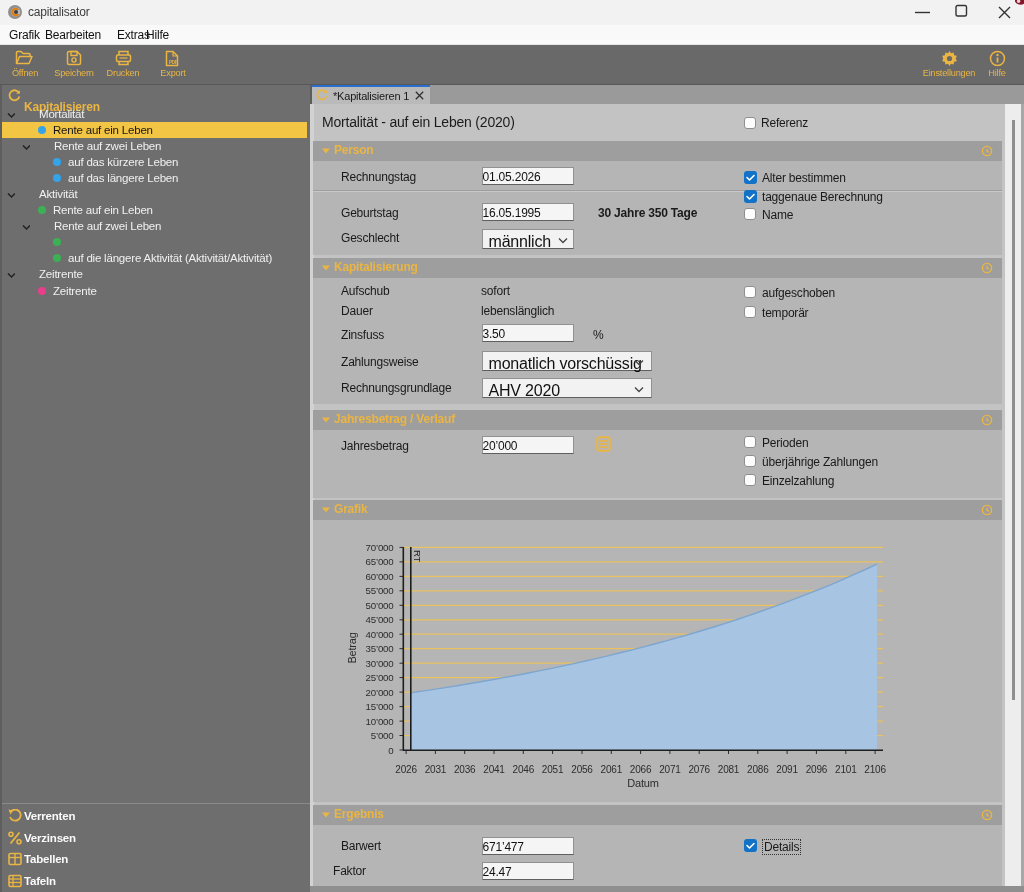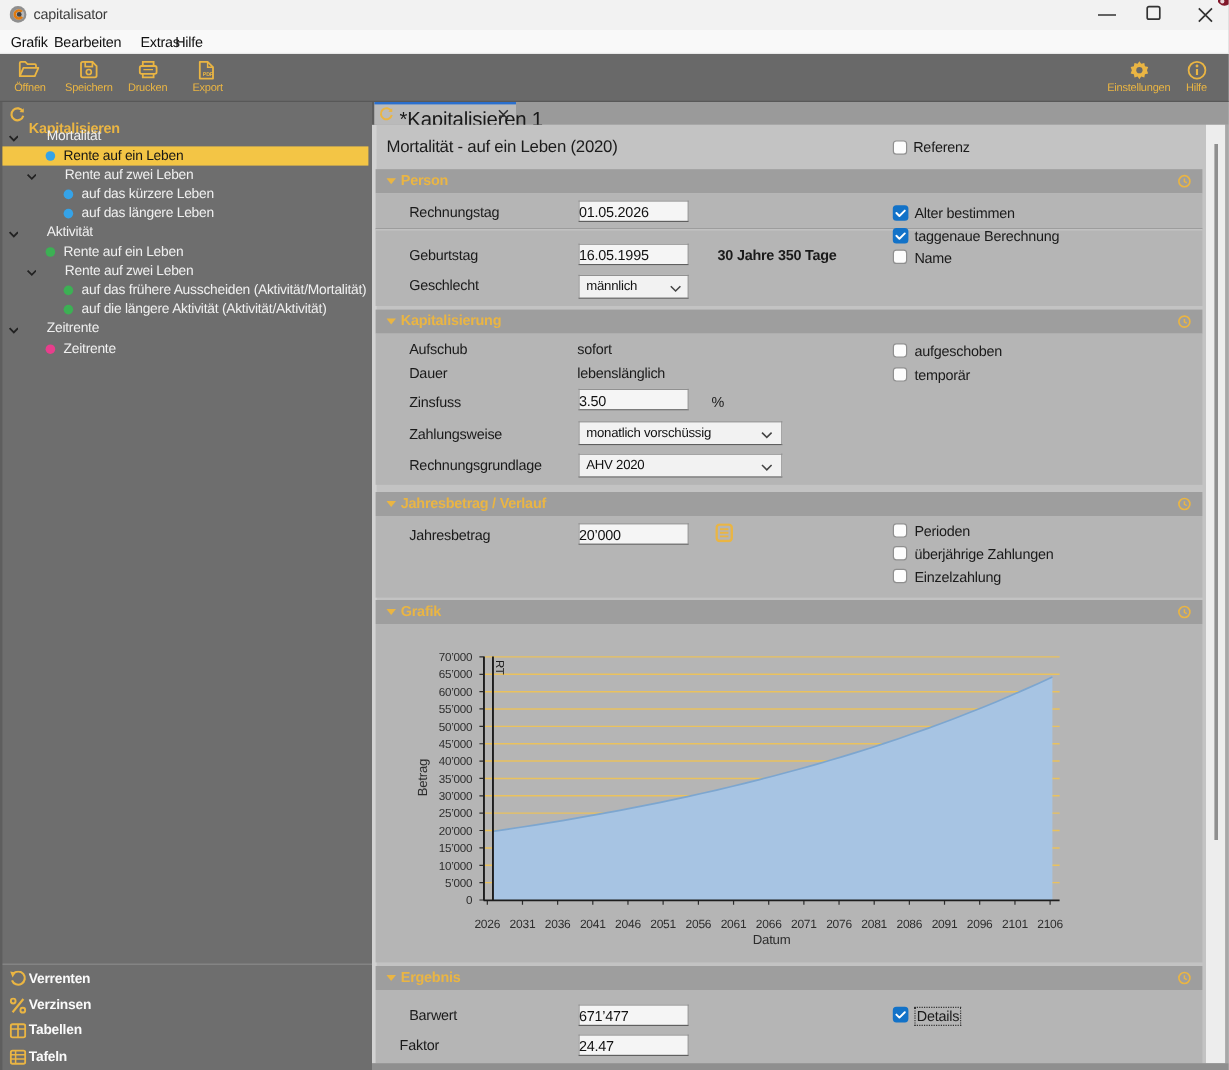--- a/index.html
+++ b/index.html
@@ -21,34 +21,34 @@
   .treerow .lbl { position:absolute; top:0; }
   .chev { position:absolute; width:8px; height:8px; top:5px; }
   .dot { position:absolute; width:8px; height:8px; border-radius:50%; top:4px; }
   .selrow { position:absolute; left:0; top:122px; width:307px; height:16px; background:#f3c545; }
   #sbheader { position:absolute; left:24px; top:100px; font-size:12px; font-weight:bold; color:#eab543; }
   .botitem { position:absolute; left:24px; font-size:11.5px; font-weight:bold; color:#fafafa; }
   
   #splitter { left:310px; top:104px; width:4px; height:782px; background:#d2d2d2; }
   #tabbar { left:312px; top:85px; width:712px; height:19px; background:#9a9a9a; }
   #tab { left:312px; top:85px; width:118px; height:19px; background:#bababa; border-top:2px solid #2a6fce; }
-  #tabtext { left:333px; top:90px; font-size:17px; color:#191919; }
+  #tabtext { left:333px; top:90px; font-size:11px; color:#191919; }
   #contentbg { left:314px; top:104px; width:691px; height:782px; background:#c3c3c3; }
   #pagetitle { left:322px; top:114px; font-size:14px; color:#1c1c1c; }
   
   #sbtrack { left:1005px; top:104px; width:16px; height:782px; background:#ededed; }
   #sbthumb { left:1012px; top:120px; width:3px; height:580px; background:#8f8f8f; }
   #sbright { left:1021px; top:104px; width:3px; height:782px; background:#a8a8a8; }
   .flabel { position:absolute; left:28px; font-size:12px; color:#1a1a1a; }
   .inp { position:absolute; left:169px; width:92px; height:18px; background:#f5f5f5;
          border:1px solid #919191; border-bottom:1px solid #5f5f5f;
          font-size:12px; color:#111; text-align:left; padding:2px 5px 0 0; }
   .dd { position:absolute; left:169px; height:20px; background:#f2f2f2;
         border:1px solid #919191; border-bottom:1px solid #5f5f5f;
-        font-size:11px; color:#111; padding:3px 0 0 6px; }
+        font-size:16px; color:#111; padding:3px 0 0 6px; }
   .cb { position:absolute; width:12px; height:12px; border-radius:3px; background:#fdfdfd; border:1px solid #8f8f8f; }
   .cbc { position:absolute; width:13px; height:13px; border-radius:3px; background:#1272c8; }
   .cblbl { position:absolute; font-size:12px; color:#1a1a1a; white-space:nowrap; }
 </style>
 </head>
 <body>
 
 <div class="abs" id="titlebar"></div>
 <div class="abs" id="titletext">capitalisator</div>
 <svg class="abs" style="left:8px;top:4px" width="15" height="16" viewBox="0 0 15 16">
@@ -156,21 +156,20 @@
       <span class="lbl" style="left:53px">Rente auf ein Leben</span>
     </div>
   <div class="treerow" style="top:218px">
       <svg class="chev" style="left:22px" width="9" height="8">
         <path d="M1 2.5 L4.5 6 L8 2.5" fill="none" stroke="#222" stroke-width="1.5"></path>
       </svg>
       <span class="lbl" style="left:54px">Rente auf zwei Leben</span>
     </div>
   <div class="treerow" style="top:234px">
       <span class="dot" style="left:52.5px;background:#3cb054"></span>
-      <span class="lbl" style="left:68px">auf das frühere Ausscheiden (Aktivität/Mortalität)</span>
     </div>
   <div class="treerow" style="top:250px">
       <span class="dot" style="left:52.5px;background:#3cb054"></span>
       <span class="lbl" style="left:68px">auf die längere Aktivität (Aktivität/Aktivität)</span>
     </div>
   <div class="treerow" style="top:266px">
       <svg class="chev" style="left:7px" width="9" height="8">
         <path d="M1 2.5 L4.5 6 L8 2.5" fill="none" stroke="#222" stroke-width="1.5"></path>
       </svg>
       <span class="lbl" style="left:39px">Zeitrente</span>

